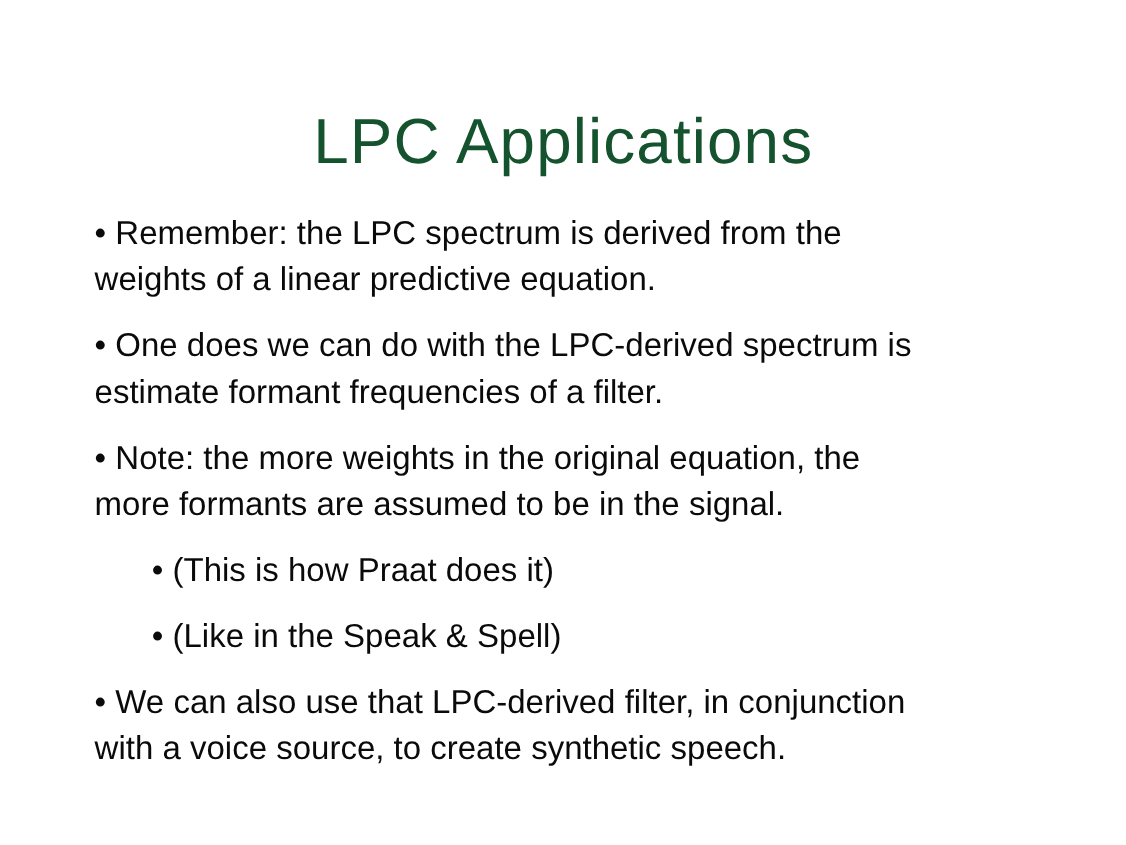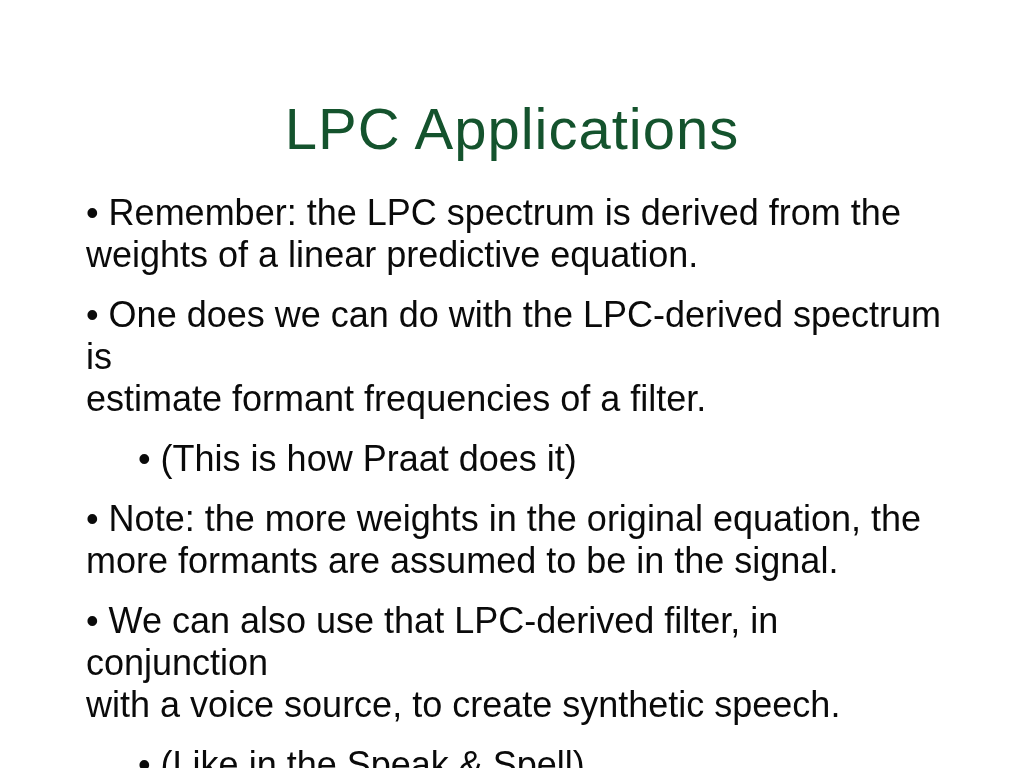--- a/index.html
+++ b/index.html
@@ -38,21 +38,21 @@
     white-space: nowrap;
   }
   .slide-body {
     position: absolute;
     left: 86px;
     top: 192px;
     width: 880px;
   }
   .bullet {
     margin: 0 0 18px 0;
-    font-size: 36px;
+    font-size: 30px;
     line-height: 42px;
     white-space: pre-line; 
     color: #0a0a0a;
   }
   .bullet.sub {
     margin-left: 52px;
   }
 </style>
 </head>
 <body>
@@ -62,24 +62,24 @@
   <h1 class="slide-title">LPC Applications</h1>
 
   <div class="slide-body">
 
     <p class="bullet">• Remember: the LPC spectrum is derived from the
 weights of a linear predictive equation.</p>
 
     <p class="bullet">• One does we can do with the LPC-derived spectrum is
 estimate formant frequencies of a filter.</p>
 
-    <p class="bullet sub">• (This is how Praat does it)</p>
-
     <p class="bullet">• Note: the more weights in the original equation, the
 more formants are assumed to be in the signal.</p>
 
+    <p class="bullet sub">• (This is how Praat does it)</p>
+
+    <p class="bullet sub">• (Like in the Speak &amp; Spell)</p>
+
     <p class="bullet">• We can also use that LPC-derived filter, in conjunction
 with a voice source, to create synthetic speech.</p>
-
-    <p class="bullet sub">• (Like in the Speak &amp; Spell)</p>
 
   </div>
 </div>
 
 </body></html>

